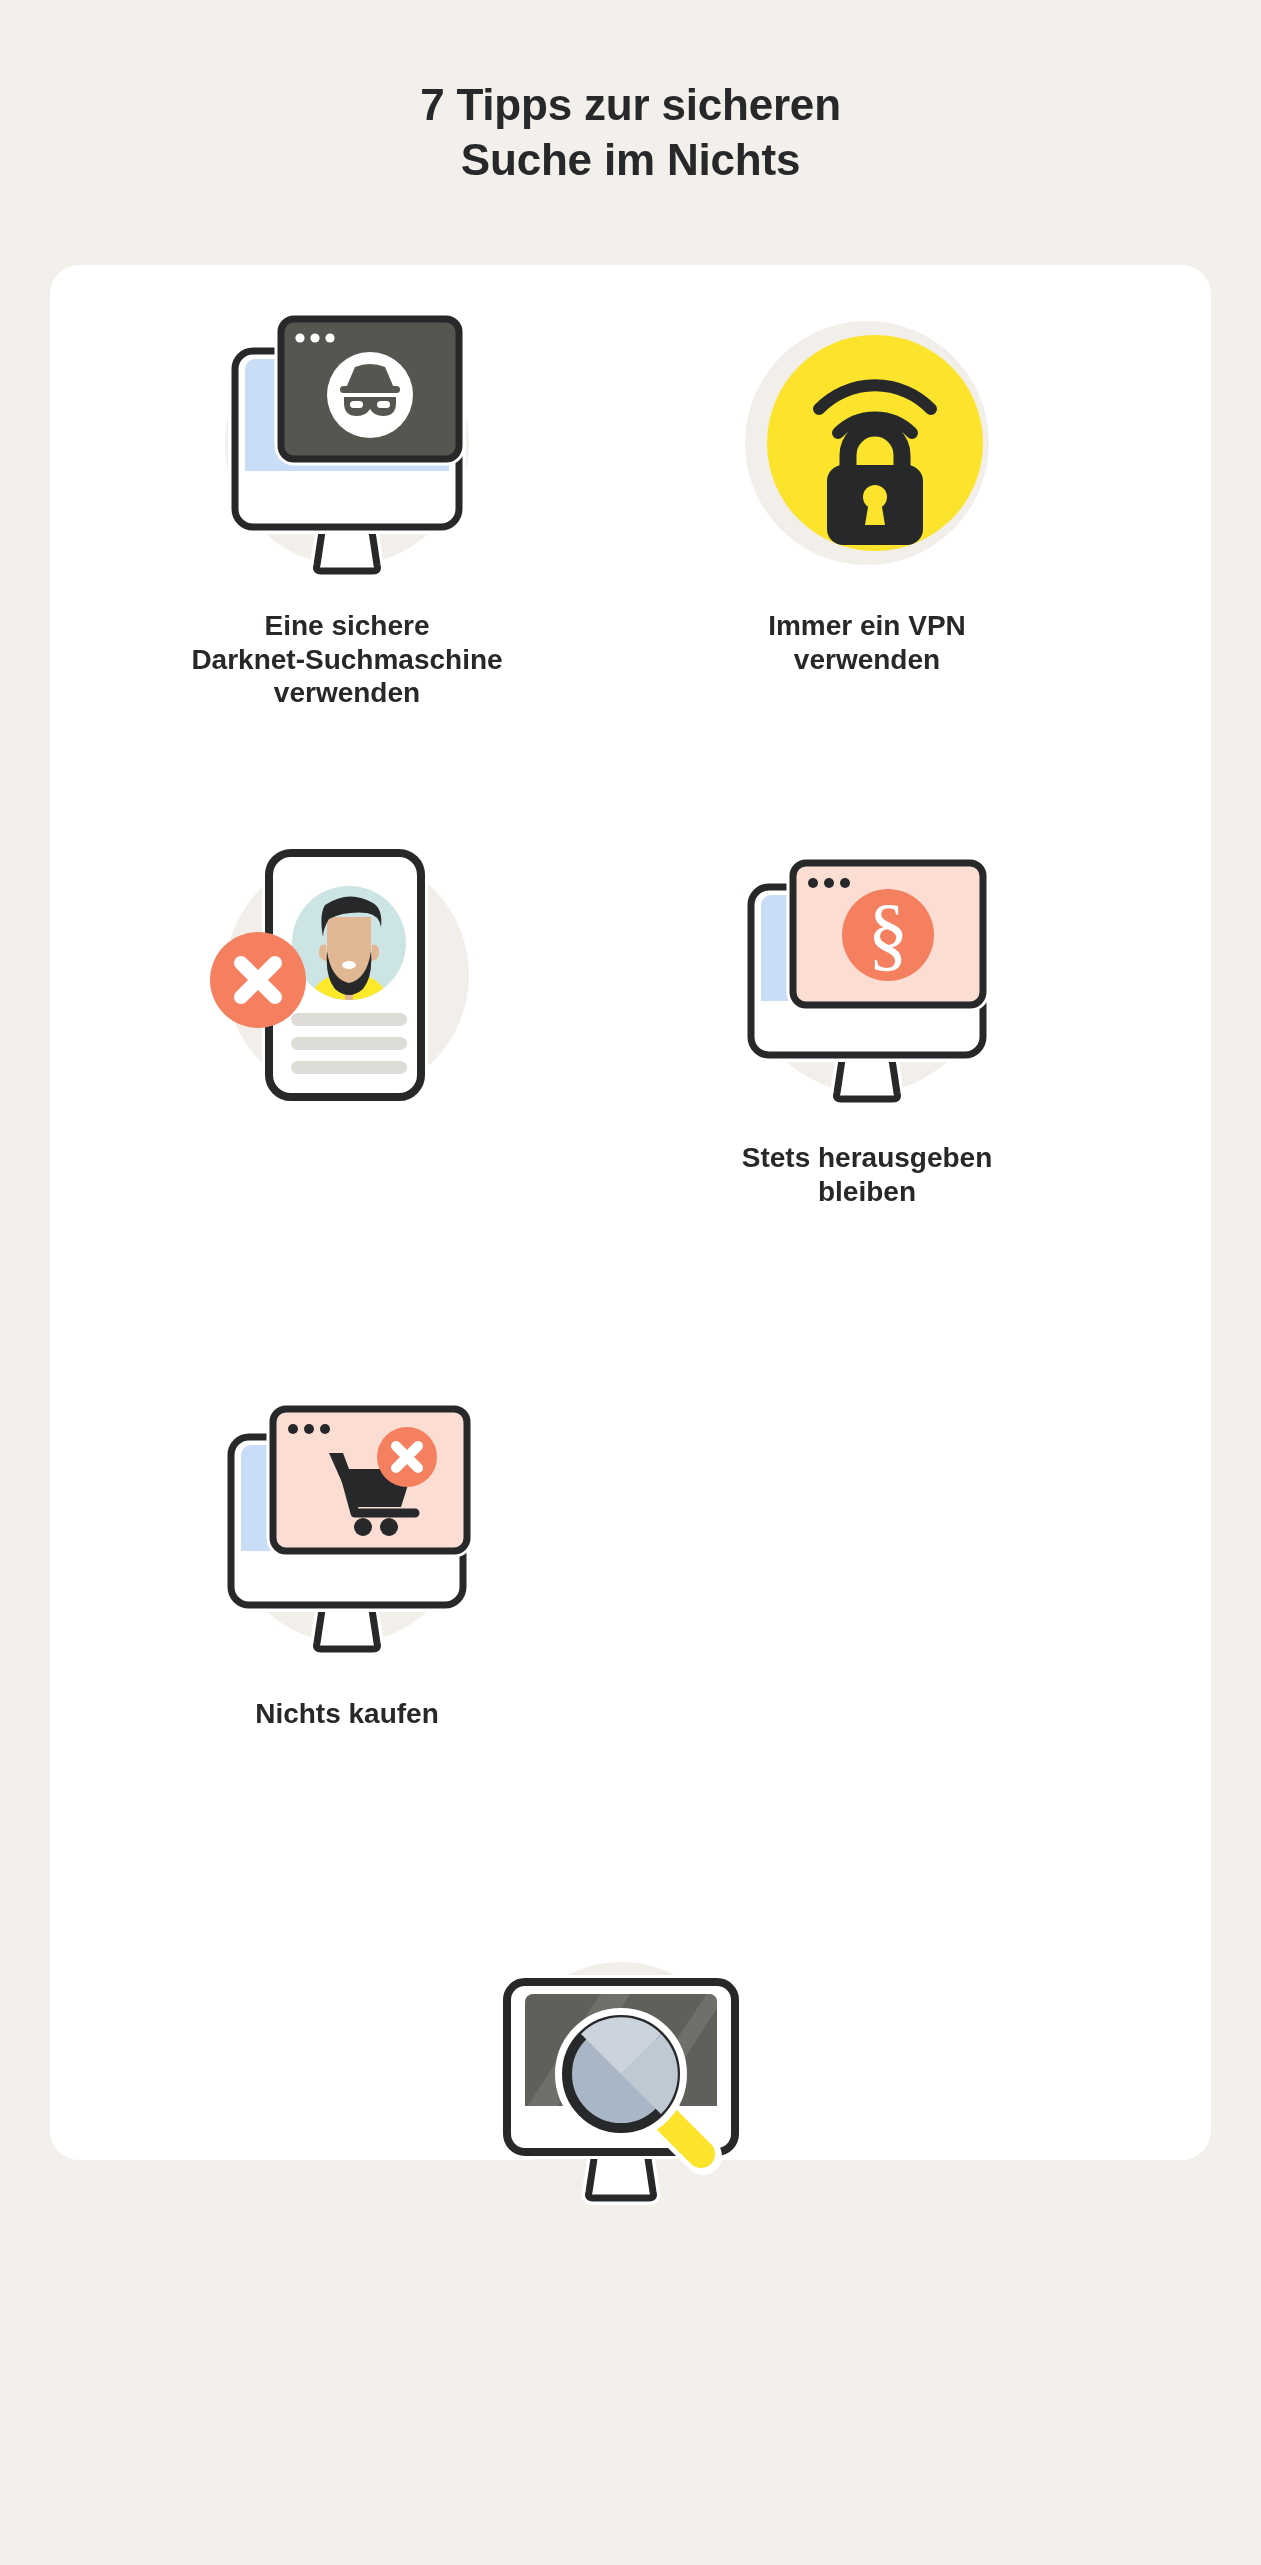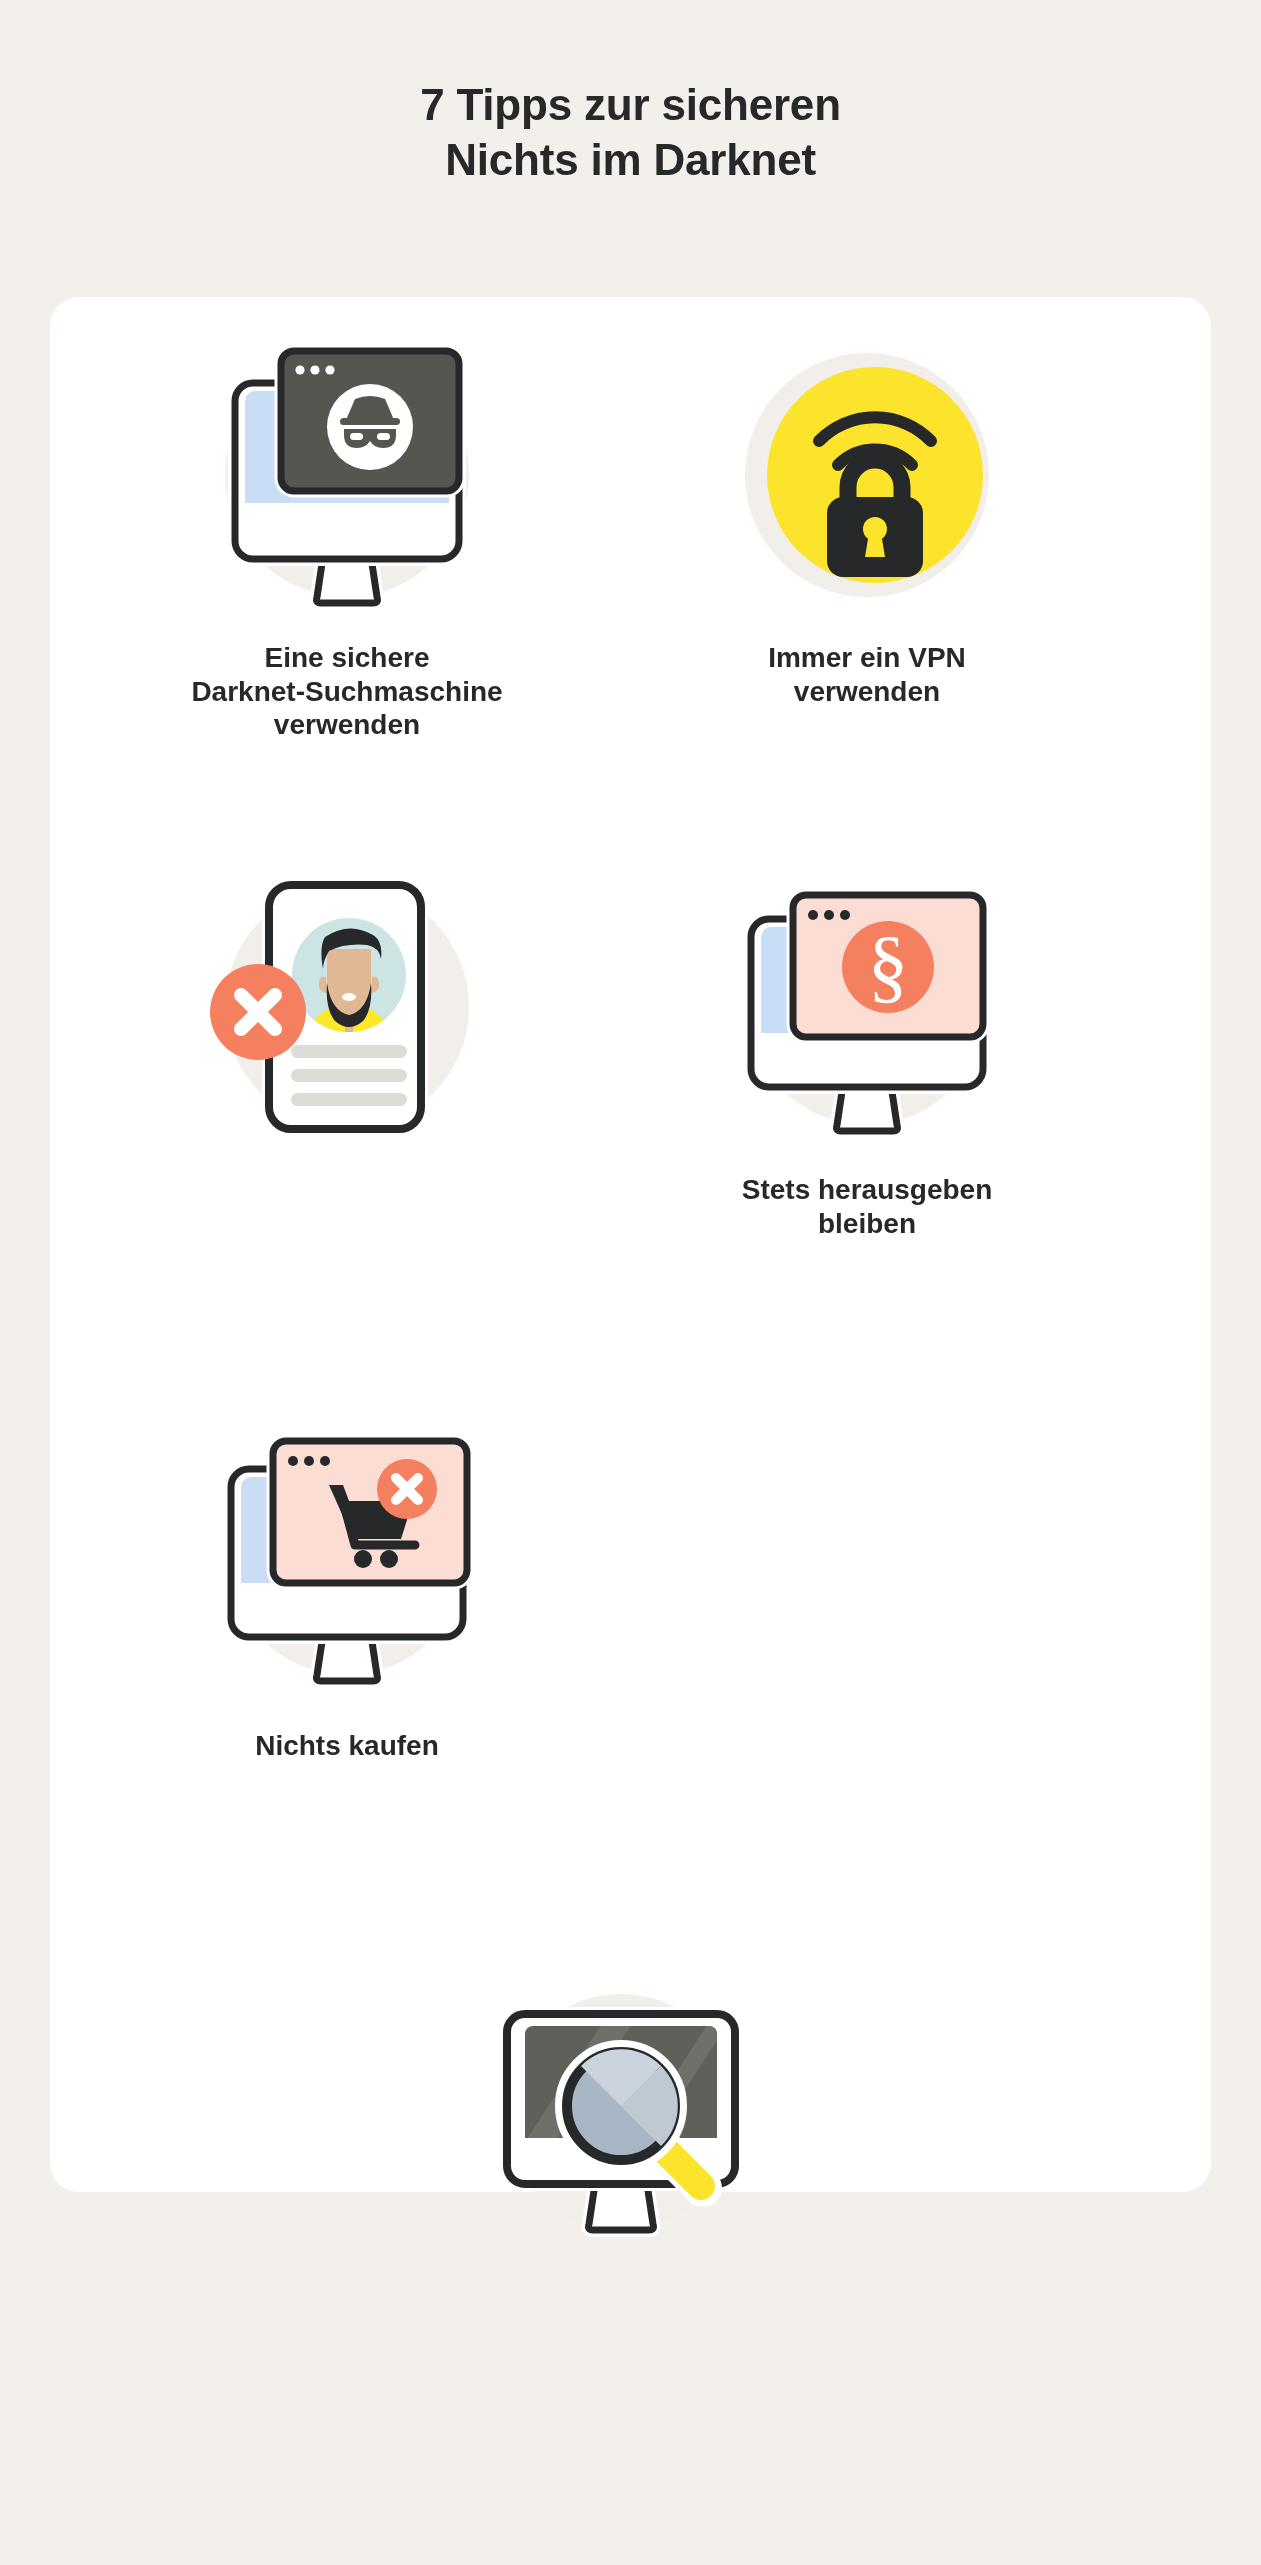--- a/index.html
+++ b/index.html
@@ -36,21 +36,20 @@
   
   .card {
     position: absolute;
     left: 50px;
     top: 265px;
     width: 1161px;
     height: 1895px;
     background: #FFFFFF;
     border-radius: 29px;
     box-sizing: border-box;
-    margin-top: 32px;
   }
 
   .grid {
     position: relative;
     width: 100%;
     height: 100%;
   }
 
   .tip {
     position: absolute;
@@ -85,21 +84,21 @@
     white-space: pre-line;
   }
   .tip.row-4 .tip-label { margin-top: 10px; }
   .tip.row-3 .tip-label { margin-top: 22px; }
 </style>
 </head>
 <body>
 
 <div class="page-title">
   <span class="line">7 Tipps zur sicheren</span>
-  <span class="line">Nichts im Darknet</span>
+  <span class="line">Suche im Nichts</span>
 </div>
 
 <div class="card">
   <div class="grid">
 
     <div class="tip row-1 col-left">
       <div class="icon-wrap">
         <svg width="300" height="300" viewBox="0 0 300 300">
           <circle cx="150" cy="150" r="122" fill="#F2EEE9"></circle>
 

